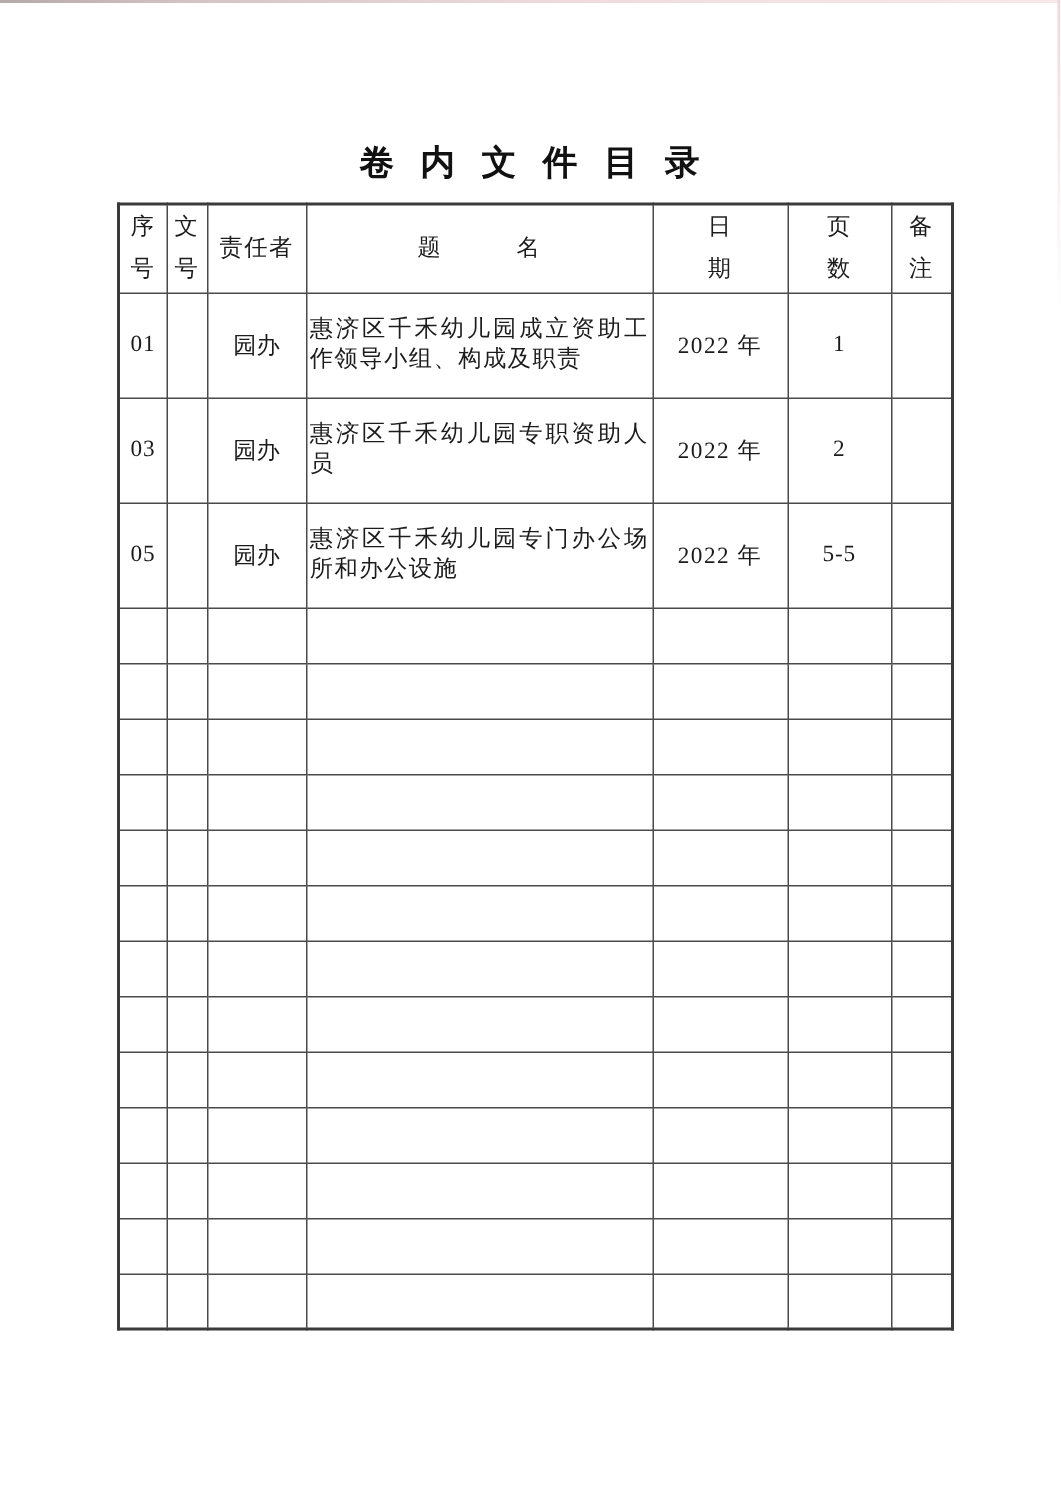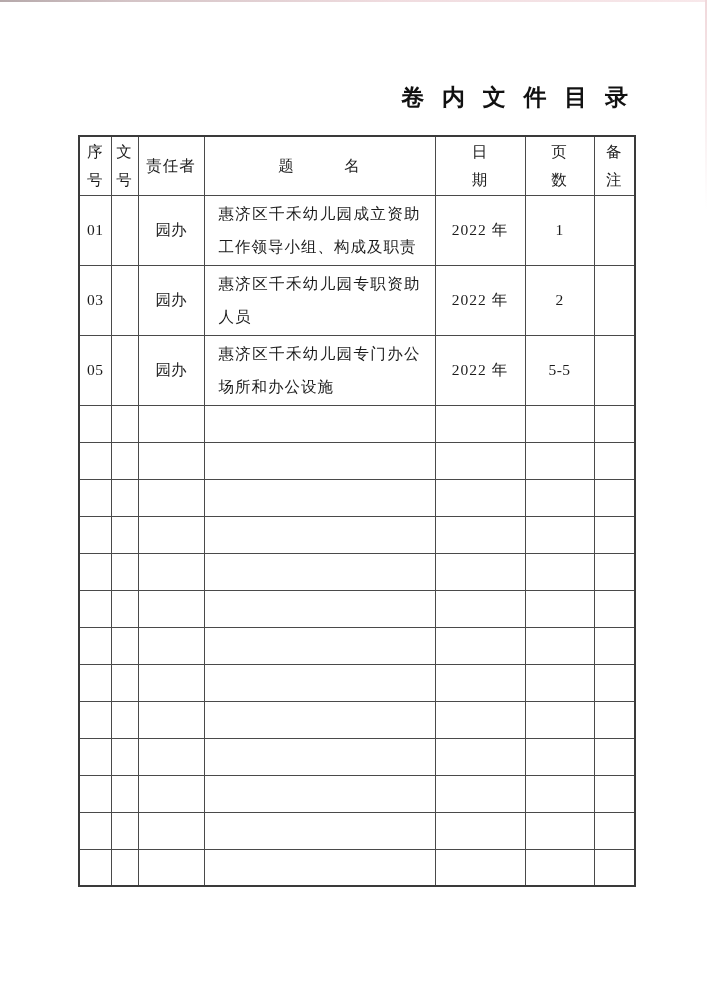--- a/index.html
+++ b/index.html
@@ -16,22 +16,22 @@
     position: absolute; top: 0; left: 0; width: 707px; height: 2px;
     background: linear-gradient(90deg, #a39395 0%, #c9b5b8 18%, #ecd3d7 55%, #f6e2e5 100%);
     opacity: .8;
   }
   .scan-edge-right {
     position: absolute; top: 0; right: 0; width: 2px; height: 210px;
     background: linear-gradient(180deg, #f0d8db 0%, #ffffff 100%);
   }
   .page-title {
     position: absolute;
-    top: 82px; left: 78px; width: 556px;
-    text-align: right;
+    top: 93px; left: 78px; width: 556px;
+    text-align: center;
     font-size: 23px;
     font-weight: bold;
     letter-spacing: 6px;
     white-space: pre;
     color: #111;
   }
   table.catalog {
     position: absolute;
     top: 135px; left: 78px;
     width: 556px;
@@ -60,22 +60,22 @@
     white-space: pre-line;
     line-height: 28px;
     letter-spacing: 1px;
   }
   tr.data-row  { height: 70px; }
   tr.empty-row { height: 37px; }
 
   td.cell-title {
     text-align: justify;
     text-align-last: left;
-    padding: 0 14px;
-    line-height: 33px;
+    padding: 0 2px;
+    line-height: 20px;
     letter-spacing: 1px;
   }
   td.cell-date  { letter-spacing: 1px; white-space: pre; margin-top: 46px; }
   td.cell-seq, td.cell-pages { letter-spacing: .5px; }
 </style>
 </head>
 <body>
 
 <div class="scan-edge-top"></div>
 <div class="scan-edge-right"></div>

